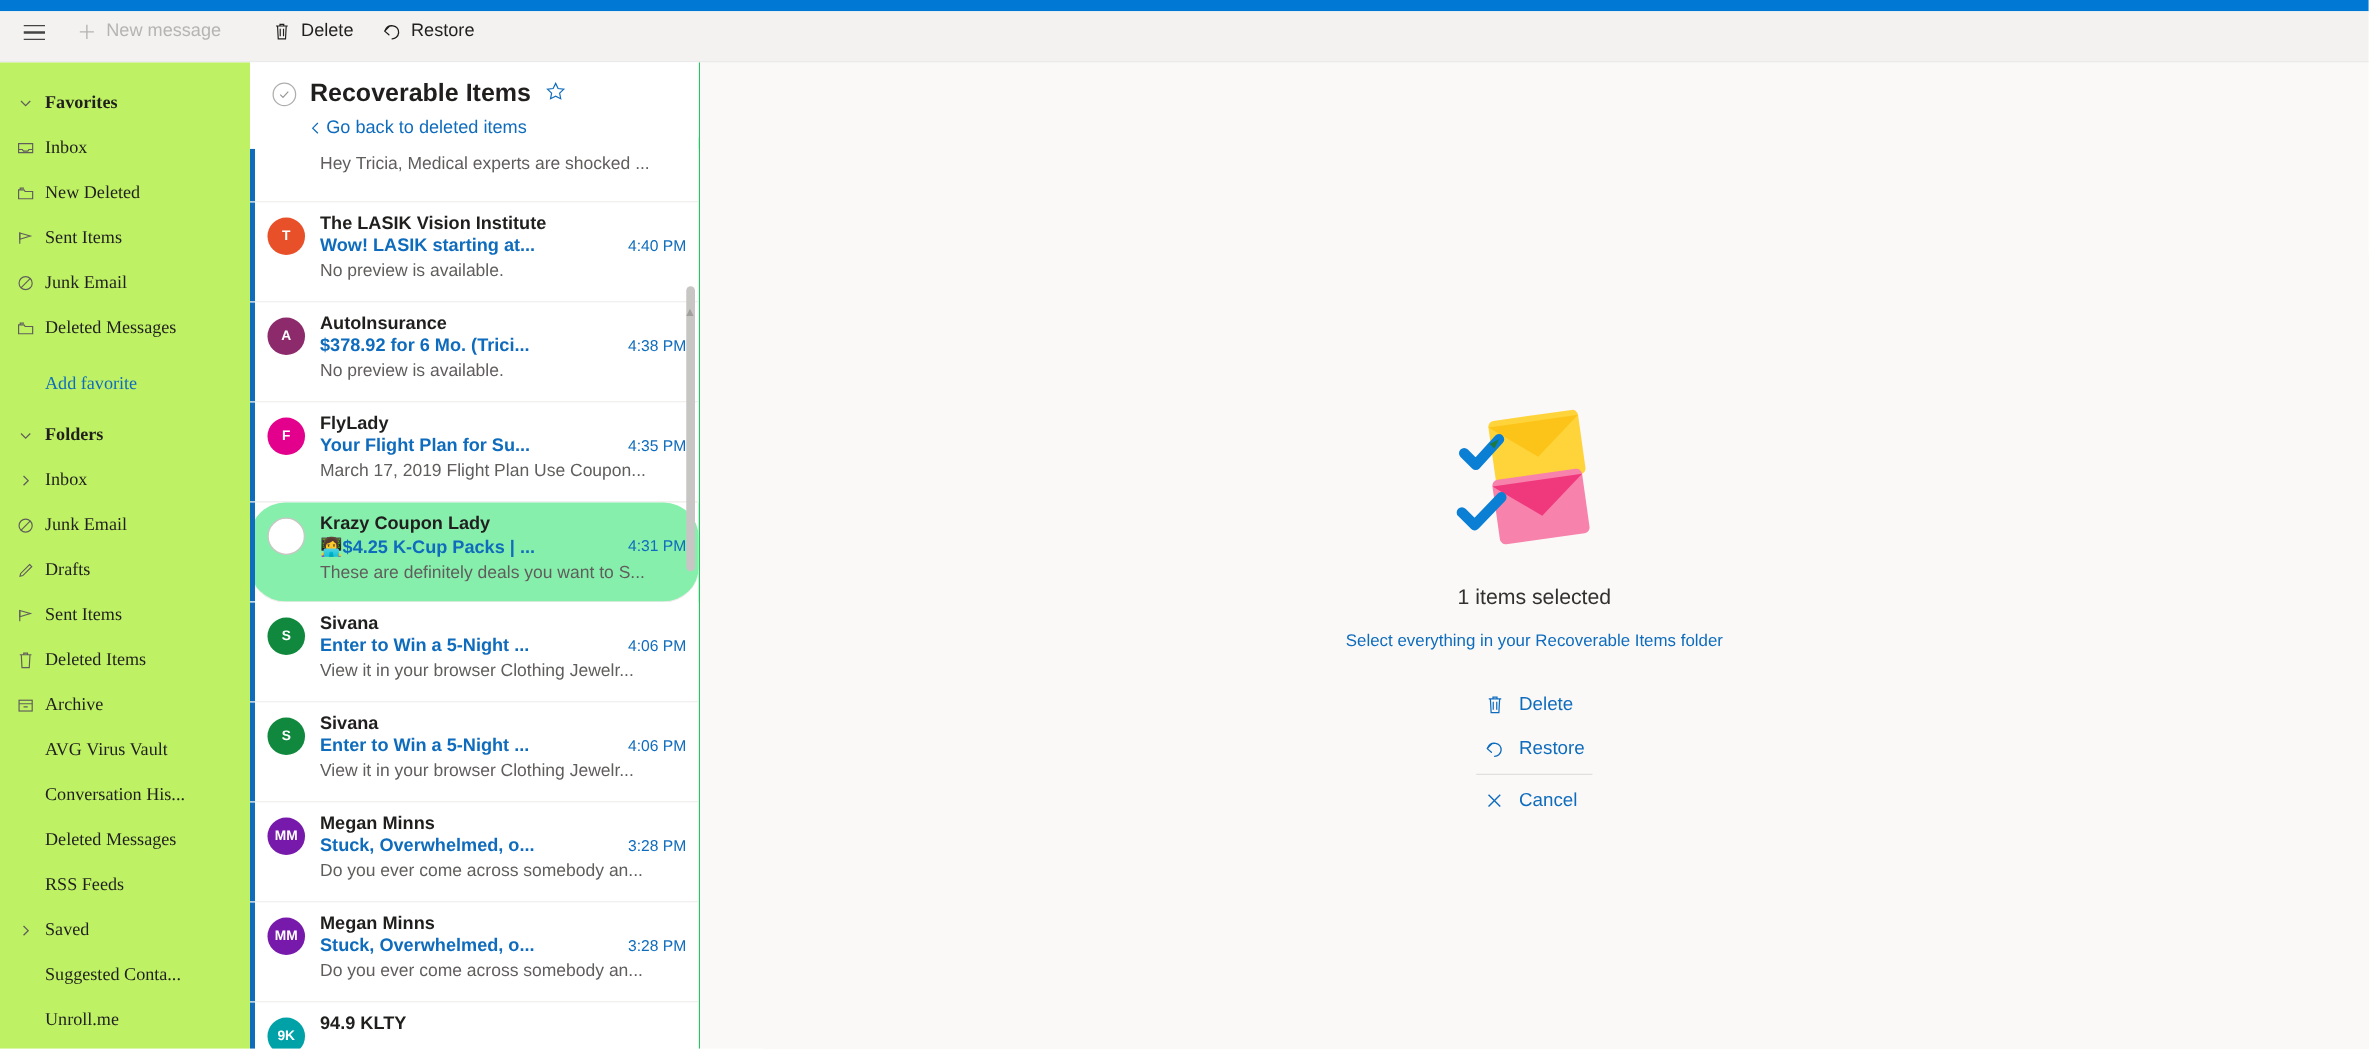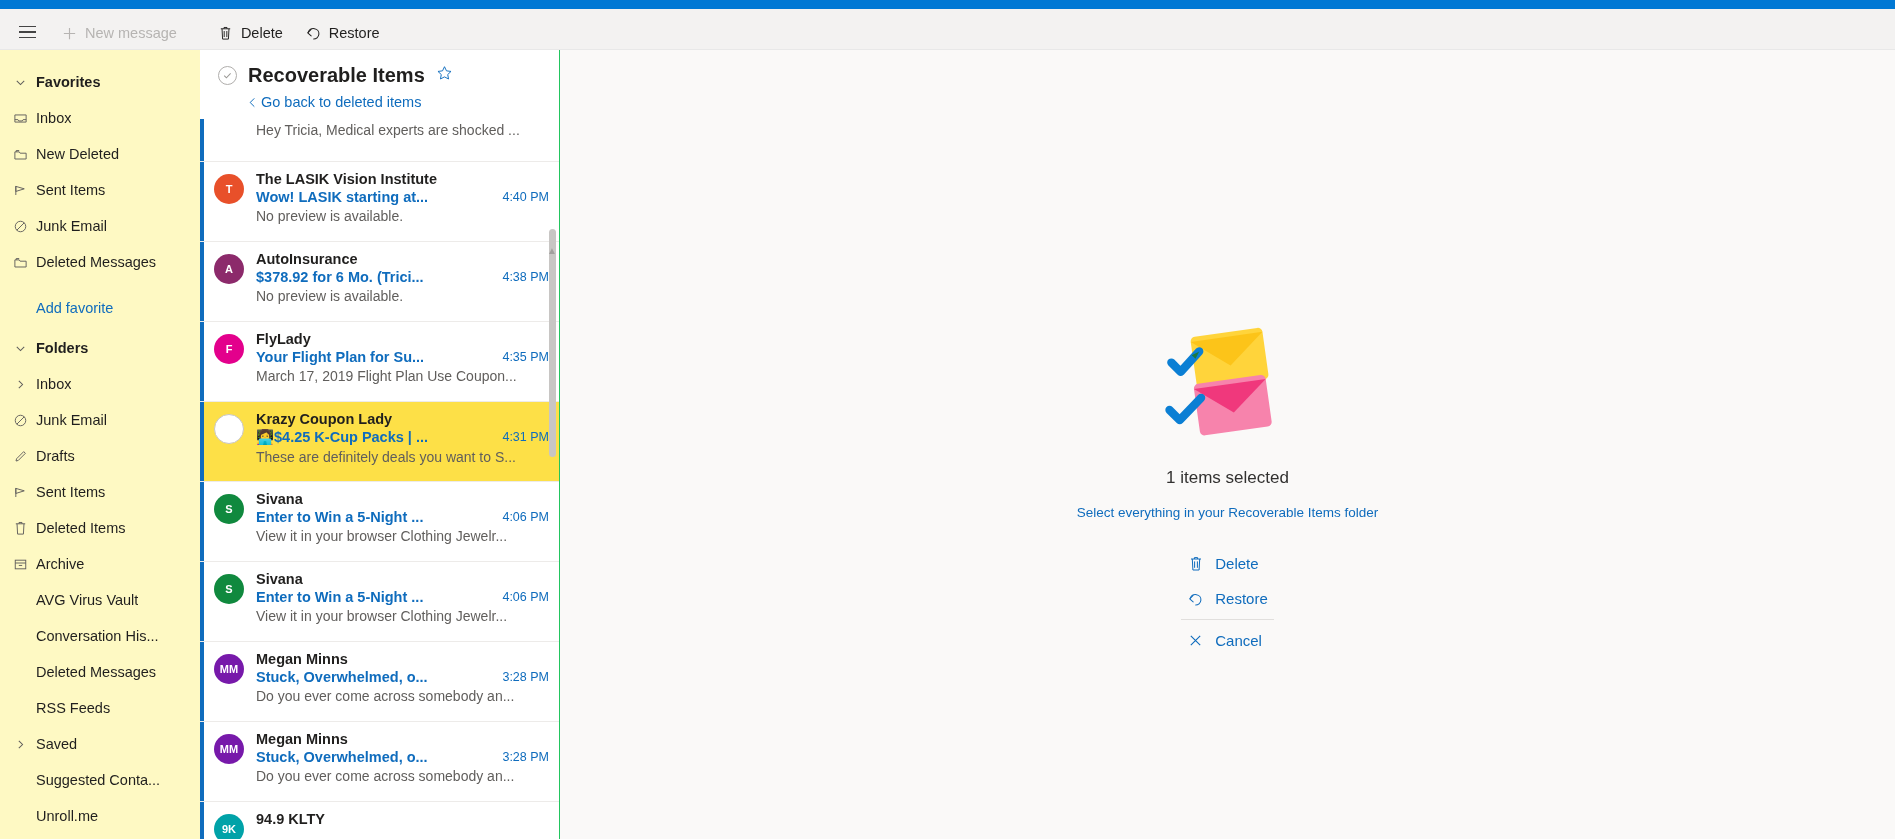--- a/index.html
+++ b/index.html
@@ -11,21 +11,21 @@
   }
 
   
   .top-accent { height: 9px; background: #0078d4; width: 100%; }
 
   
   .toolbar {
     height: 41px;
     background: #f3f2f1;
     display: flex;
-    align-items: flex-end;
+    align-items: flex-start;
     padding-left: 10px;
     border-bottom: 1px solid #e8e8e8;
   }
   .hamburger {
     width: 34px; height: 34px;
     display: flex; flex-direction: column;
     align-items: center; justify-content: center;
     gap: 4px; cursor: pointer; margin-right: 6px;
   }
   .hamburger span { display:block; width: 17px; height: 1.5px; background: #444; }
@@ -38,23 +38,24 @@
   .tb-btn.disabled { color: #b6b4b2; cursor: default; }
   .tb-sep { width: 18px; }
   .tb-icon { display:flex; align-items:center; justify-content:center; width:17px;height:17px; }
 
   
   .body-row { display: flex; height: 789px; }
 
   
   .leftnav {
     width: 200px; min-width: 200px;
-    background: #fef9c3;
+    background: #bef264;
     padding-top: 14px;
     overflow: hidden;
+    font-family: Liberation Serif, serif;
   }
   .nav-group-head {
     display: flex; align-items: center;
     height: 36px; padding-left: 4px;
     font-size: 14.5px; font-weight: 600; color: #201f1e;
     cursor: pointer;
   }
   .nav-item {
     display: flex; align-items: center;
     height: 36px; padding-left: 4px;
@@ -101,21 +102,21 @@
     padding: 9px 10px 11px 14px;
     border-bottom: 1px solid #edebe9;
     cursor: pointer; background: #fff;
     min-height: 80px;
   }
   .msg.partial { min-height: 0; padding-top: 0; padding-bottom: 9px; }
   .msg::before {
     content: ""; position: absolute; left: 0; top: 0; bottom: 0;
     width: 4px; background: #0f6cbd;
   }
-  .msg.selected { background: #fde047; }
+  .msg.selected { background: #86efac; border-radius: 28px; }
   .msg.selected::before { background: #0f6cbd; }
   .avatar {
     width: 30px; height: 30px; min-width: 30px; border-radius: 50%;
     color: #fff; font-size: 11px; font-weight: 600;
     display: flex; align-items: center; justify-content: center;
     margin-right: 12px; margin-top: 3px;
   }
   .avatar.empty {
     background: #ffffff; border: 1.4px solid #c8c6c4;
   }

